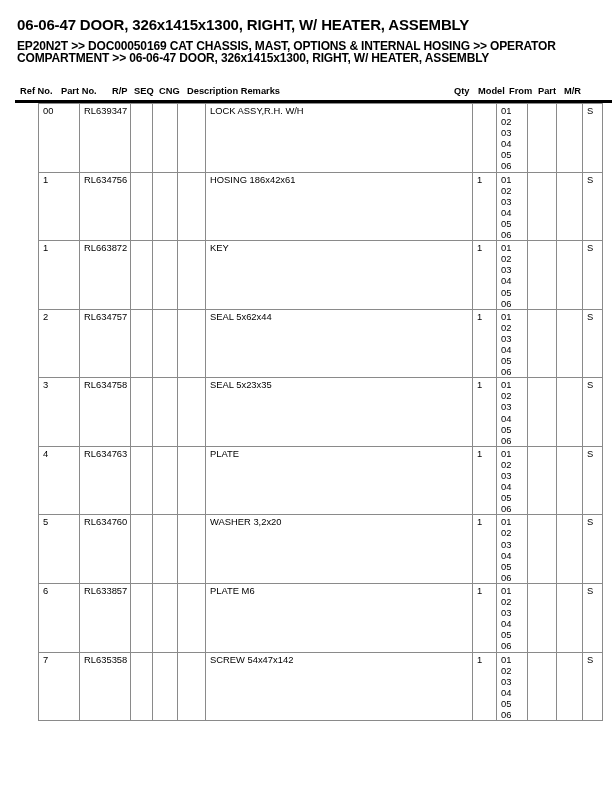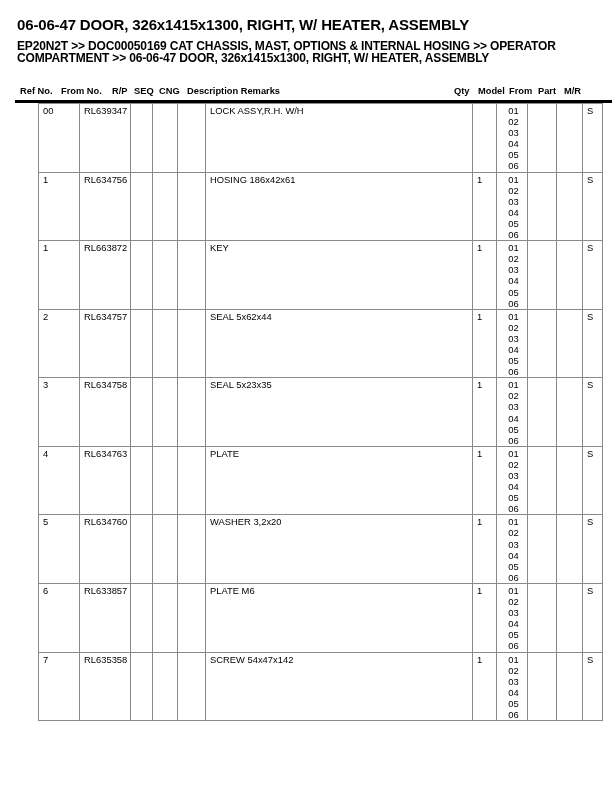--- a/index.html
+++ b/index.html
@@ -70,21 +70,21 @@
   .parts-table tr { height: 67.3px; }
   .parts-table td {
     border: 1px solid #8a8a8a;
     vertical-align: top;
     font-size: 9.4px;
     line-height: 11.1px;
     padding: 1px 1px 0 4px;
     white-space: nowrap;
     overflow: hidden;
   }
-  .model-line { line-height: 11.1px; text-align: center; }
+  .model-line { line-height: 11.1px; }
 </style>
 </head>
 <body>
 
 <div class="page-title">06-06-47 DOOR, 326x1415x1300, RIGHT, W/ HEATER, ASSEMBLY</div>
 
 <div class="breadcrumb">EP20N2T &gt;&gt; DOC00050169 CAT CHASSIS, MAST, OPTIONS &amp; INTERNAL HOSING &gt;&gt; OPERATOR COMPARTMENT &gt;&gt; 06-06-47 DOOR, 326x1415x1300, RIGHT, W/ HEATER, ASSEMBLY</div>
 
 <table class="cols hdr-table">
   <colgroup>
@@ -96,21 +96,21 @@
       <col style="width:267px">
     <col style="width:24px">
       <col style="width:31px">
       <col style="width:29px">
     <col style="width:26px">
       <col style="width:20px">
   </colgroup>
   <thead>
     <tr>
         <th>Ref No.</th>
-        <th>From No.</th>
+        <th>Part No.</th>
         <th>R/P</th>
         <th>SEQ</th>
         <th>CNG</th>
         <th>Description Remarks</th>
         <th>Qty</th>
         <th>Model</th>
         <th>From</th>
         <th>Part</th>
         <th>M/R</th>
       </tr>

